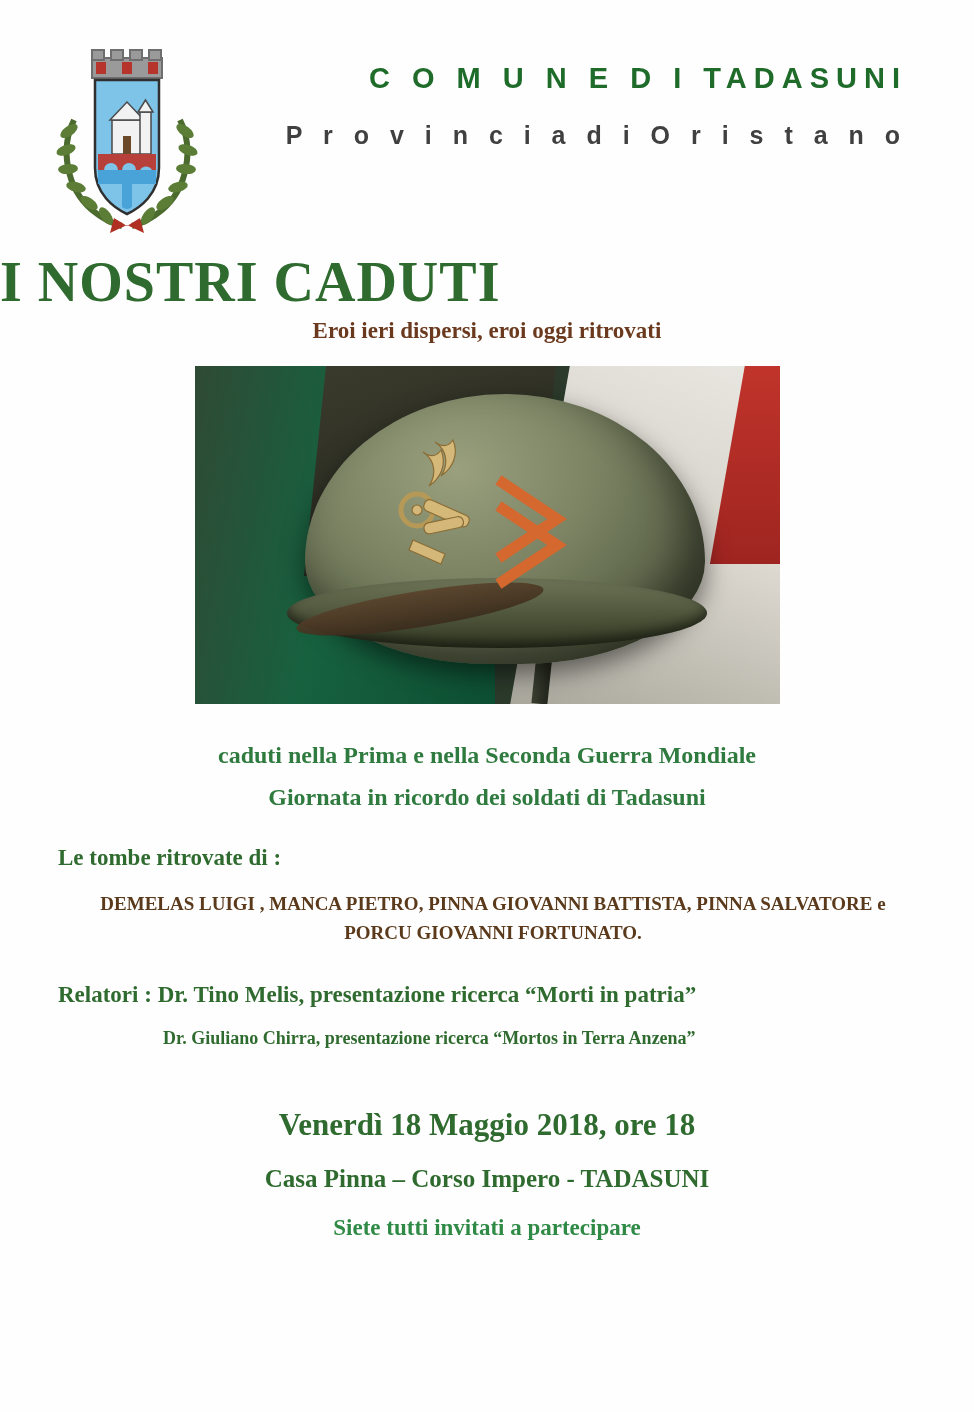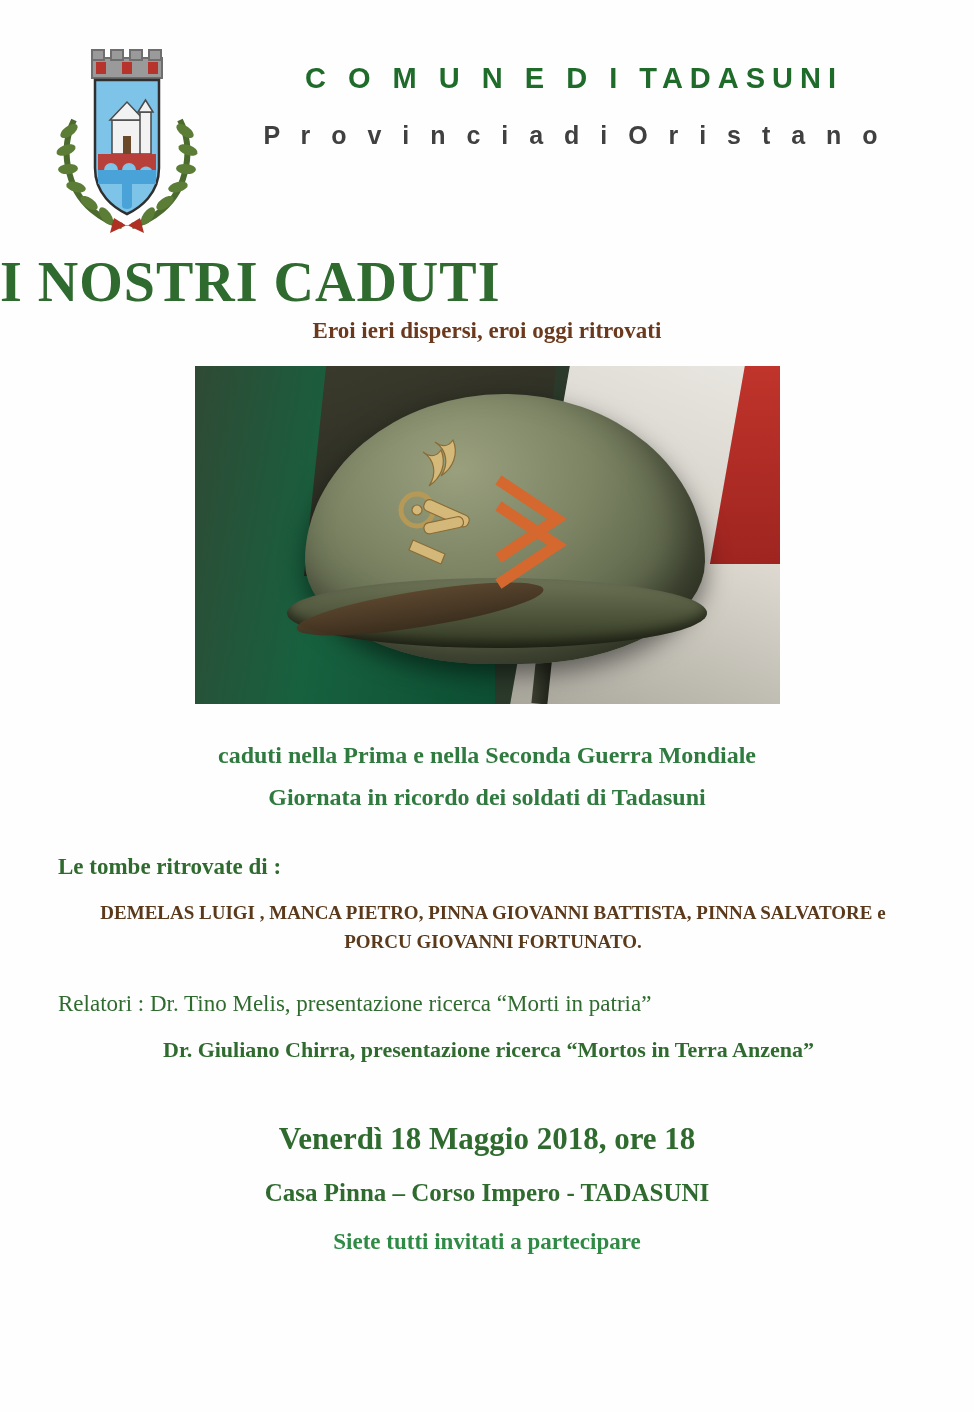--- a/index.html
+++ b/index.html
@@ -29,24 +29,24 @@
   }
   .crest {
     position: absolute;
     left: 52px;
     top: 28px;
     width: 150px;
     height: 205px;
   }
   .header-text {
     position: absolute;
-    left: 224px;
+    left: 207px;
     top: 62px;
     width: 700px;
-    text-align: center;
+    text-align: right;
   }
   .comune-line {
     font-family: "Liberation Sans", sans-serif;
     font-weight: bold;
     font-size: 29px;
     letter-spacing: 7px;
     color: #1e6b2a;
     white-space: nowrap;
   }
   .provincia-line {
@@ -146,21 +146,21 @@
   .ricordo {
     text-align: center;
     font-family: "Liberation Serif", serif;
     font-weight: bold;
     font-size: 24px;
     color: #2f7a3e;
     margin-top: 30px;
     line-height: 1.75;
   }
   .block {
-    margin-top: 36px;
+    margin-top: 27px;
     padding-left: 58px;
     padding-right: 40px;
   }
   .tombe-label {
     font-family: "Liberation Serif", serif;
     font-weight: bold;
     font-size: 23px;
     color: #2f6b2f;
   }
   .tombe-names {
@@ -172,28 +172,28 @@
     line-height: 1.55;
     max-width: 870px;
     text-align: center;
   }
   .relatori {
     margin-top: 34px;
     padding-left: 58px;
   }
   .rel-line1 {
     font-family: "Liberation Serif", serif;
-    font-weight: normal;
+    font-weight: bold;
     font-size: 23px;
     color: #2f6b2f;
   }
   .rel-line2 {
     font-family: "Liberation Serif", serif;
     font-weight: bold;
-    font-size: 22px;
+    font-size: 18px;
     color: #2f6b2f;
     margin-top: 20px;
     padding-left: 105px;
   }
   .footer {
     margin-top: 58px;
     text-align: center;
   }
   .date-line {
     font-family: "Liberation Serif", serif;

